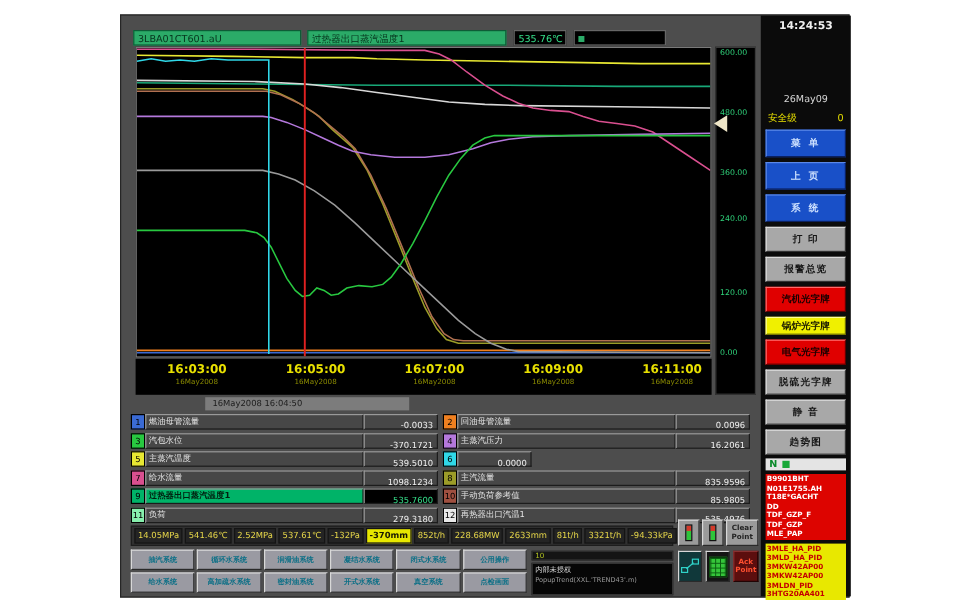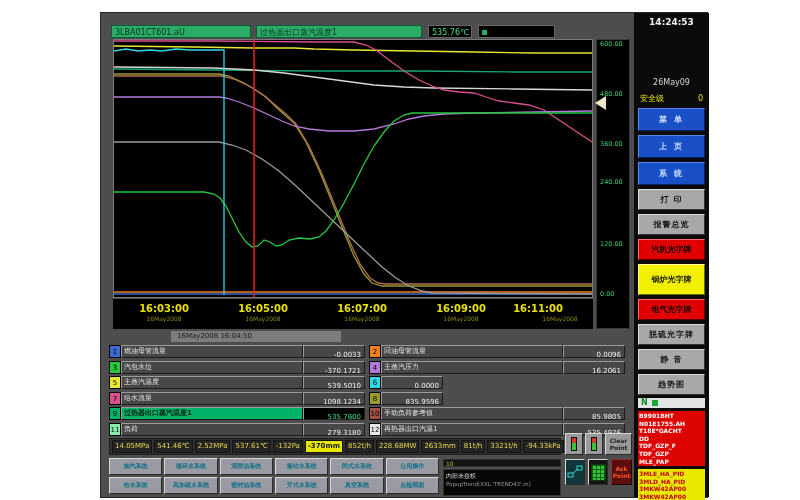--- a/index.html
+++ b/index.html
@@ -71,21 +71,21 @@
            padding:3px 4px;box-sizing:border-box;display:flex;flex-direction:column;gap:3px;}
   .sb-clock{color:#f0f0f0;font-size:9px;font-weight:bold;text-align:center;height:13px;line-height:13px;flex:none;}
   .sb-date{color:#d8d8d8;font-size:8px;text-align:center;height:12px;line-height:12px;flex:none;margin-top:45px;}
   .sb-sec{color:#e8e000;font-size:8px;height:13px;line-height:13px;display:flex;
           justify-content:space-between;padding:0 2px;flex:none;}
   .sbtn{flex:none;border:1px solid;font-size:8px;font-weight:bold;display:flex;align-items:center;
         justify-content:center;letter-spacing:2px;cursor:pointer;font-family:inherit;white-space:nowrap;overflow:hidden;}
   .sbtn.blue{height:23px;background:#1950c8;border-color:#5a88e8 #0a2060 #0a2060 #5a88e8;color:#cfe2ff;}
   .sbtn.gray{height:21px;background:#a8a8a8;border-color:#dcdcdc #333 #333 #dcdcdc;color:#151515;letter-spacing:1px;}
   .sbtn.red{height:21px;background:#e00000;border-color:#ff6a6a #5c0000 #5c0000 #ff6a6a;color:#1a0000;letter-spacing:0;}
-  .sbtn.yellow{height:31px;background:#f0f000;border-color:#ffff9a #6a6a00 #6a6a00 #ffff9a;color:#1a1a00;letter-spacing:0;}
+  .sbtn.yellow{height:15px;background:#f0f000;border-color:#ffff9a #6a6a00 #6a6a00 #ffff9a;color:#1a1a00;letter-spacing:0;}
   .nstrip{flex:none;height:10px;background:#e4e4e4;display:flex;align-items:center;gap:4px;padding:0 3px;}
   .nstrip .n{color:#0a8a2a;font-size:8px;font-weight:bold;line-height:10px;}
   .nstrip .sq{width:6px;height:6px;background:#18a838;}
   .alarmbox{flex:none;padding:1px 1px;overflow:hidden;}
   .alarmbox.red{background:#dd0400;color:#fff;}
   .alarmbox.yel{background:#e8e800;color:#c40000;}
   .alarmline{font-size:6px;line-height:7.6px;white-space:nowrap;font-weight:bold;}
 </style>
 </head>
 <body>
@@ -121,21 +121,21 @@
       </div>
       <div class="abs timeaxis" id="timeaxis">
           <span class="tlabel" style="left: 51px; top: 4px;">16:03:00</span>
           <span class="dlabel" style="left: 51px; top: 16px;">16May2008</span>
           <span class="tlabel" style="left: 150px; top: 4px;">16:05:00</span>
           <span class="dlabel" style="left: 150px; top: 16px;">16May2008</span>
           <span class="tlabel" style="left: 249px; top: 4px;">16:07:00</span>
           <span class="dlabel" style="left: 249px; top: 16px;">16May2008</span>
           <span class="tlabel" style="left: 348px; top: 4px;">16:09:00</span>
           <span class="dlabel" style="left: 348px; top: 16px;">16May2008</span>
-          <span class="tlabel" style="left: 425px; top: 4px;">16:11:00</span>
+          <span class="tlabel" style="left: 447px; top: 4px;">16:11:00</span>
           <span class="dlabel" style="left: 447px; top: 16px;">16May2008</span>
         </div>
       <div class="abs scale" id="scale">
           <span class="slabel" style="top: 0px;">600.00</span>
           <span class="slabel" style="top: 50px;">480.00</span>
           <span class="slabel" style="top: 100px;">360.00</span>
           <span class="slabel" style="top: 138px;">240.00</span>
           <span class="slabel" style="top: 200px;">120.00</span>
           <span class="slabel" style="top: 250px;">0.00</span>
           <span class="marker" style="top: 56px;"></span>
@@ -184,20 +184,21 @@
             <span class="chip" style="background: rgb(180, 120, 220);">4</span>
             <span class="llabel">主蒸汽压力</span>
             <span class="lvalue">16.2061</span>
           </div>
           <div class="lrow" style="top: 31px;">
             <span class="chip" style="background: rgb(48, 216, 232);">6</span>
             <span class="lvalue">0.0000</span>
           </div>
           <div class="lrow" style="top: 46.5px;">
             <span class="chip" style="background: rgb(156, 156, 40);">8</span>
+            <span class="llabel">主汽流量</span>
             <span class="lvalue">835.9596</span>
           </div>
           <div class="lrow" style="top: 62px;">
             <span class="chip" style="background: rgb(160, 80, 64);">10</span>
             <span class="llabel">手动负荷参考值</span>
             <span class="lvalue">85.9805</span>
           </div>
           <div class="lrow" style="top: 77.5px;">
             <span class="chip" style="background: rgb(232, 232, 232);">12</span>
             <span class="llabel">再热器出口汽温1</span>

